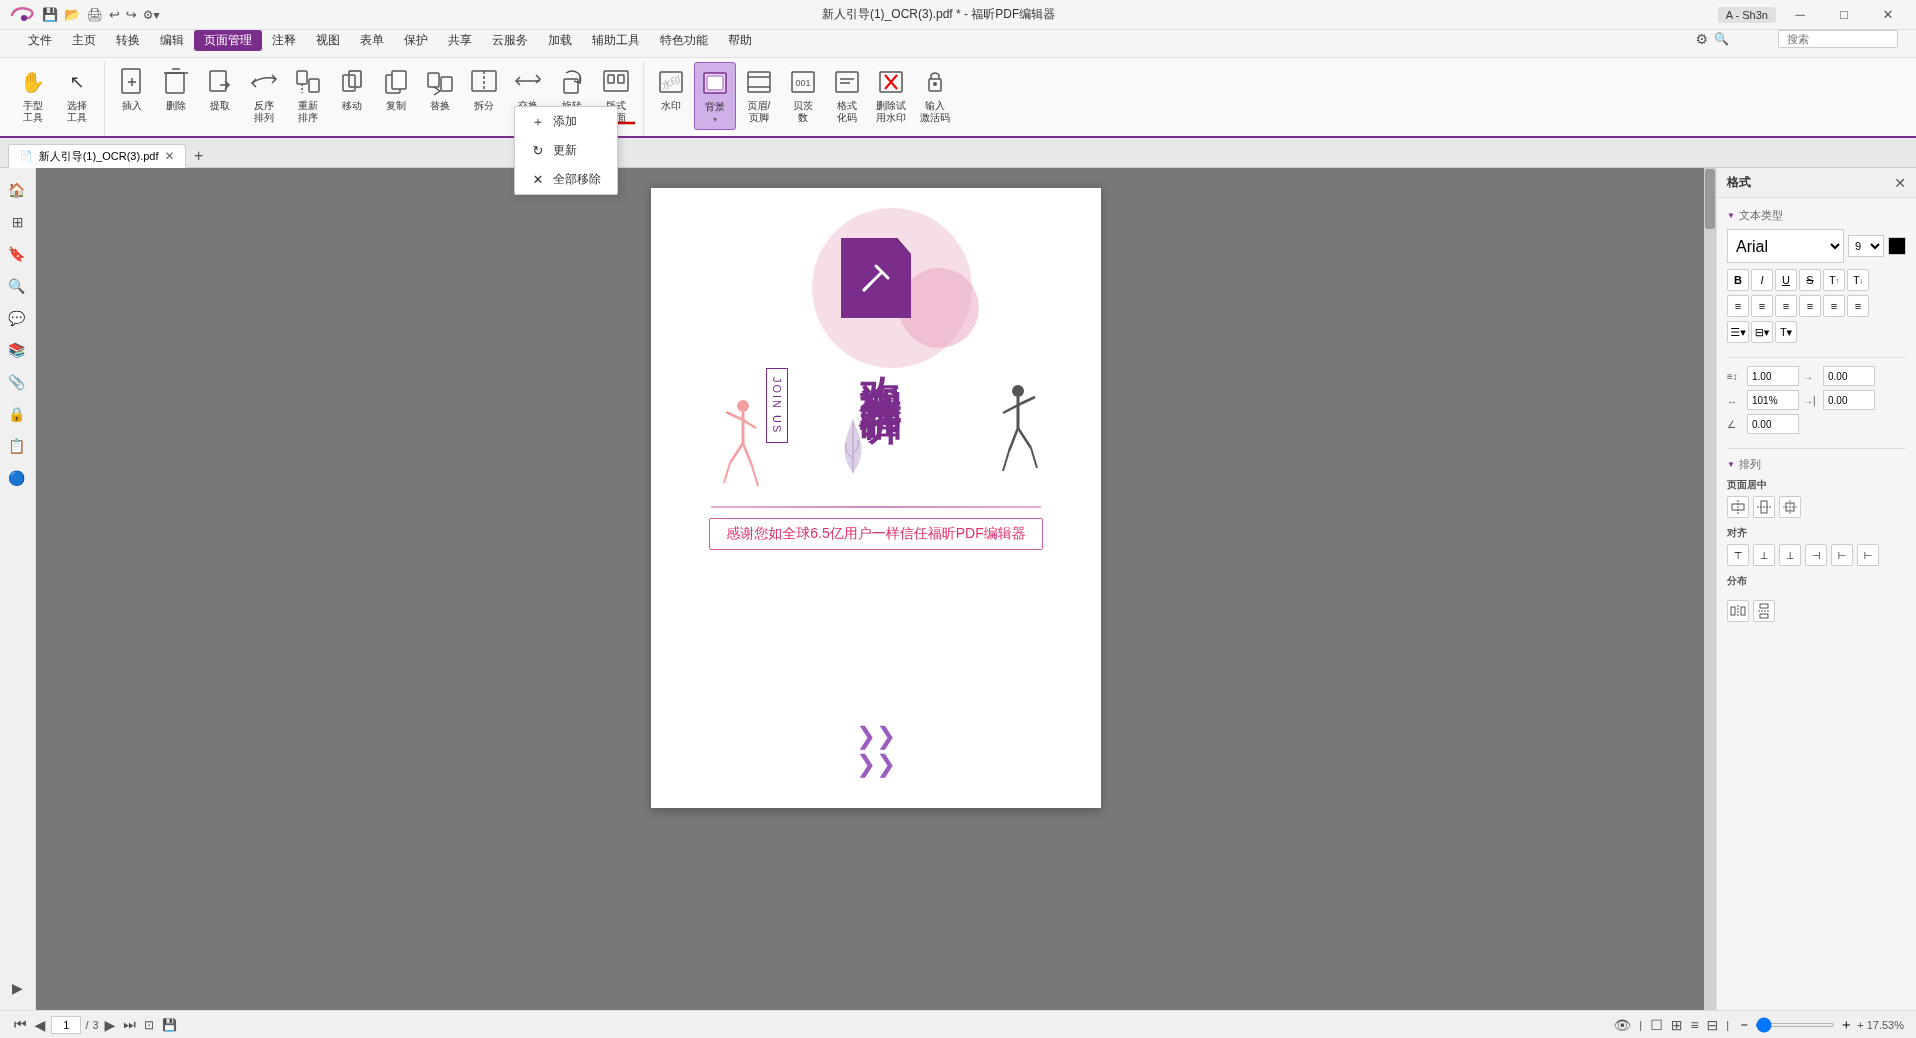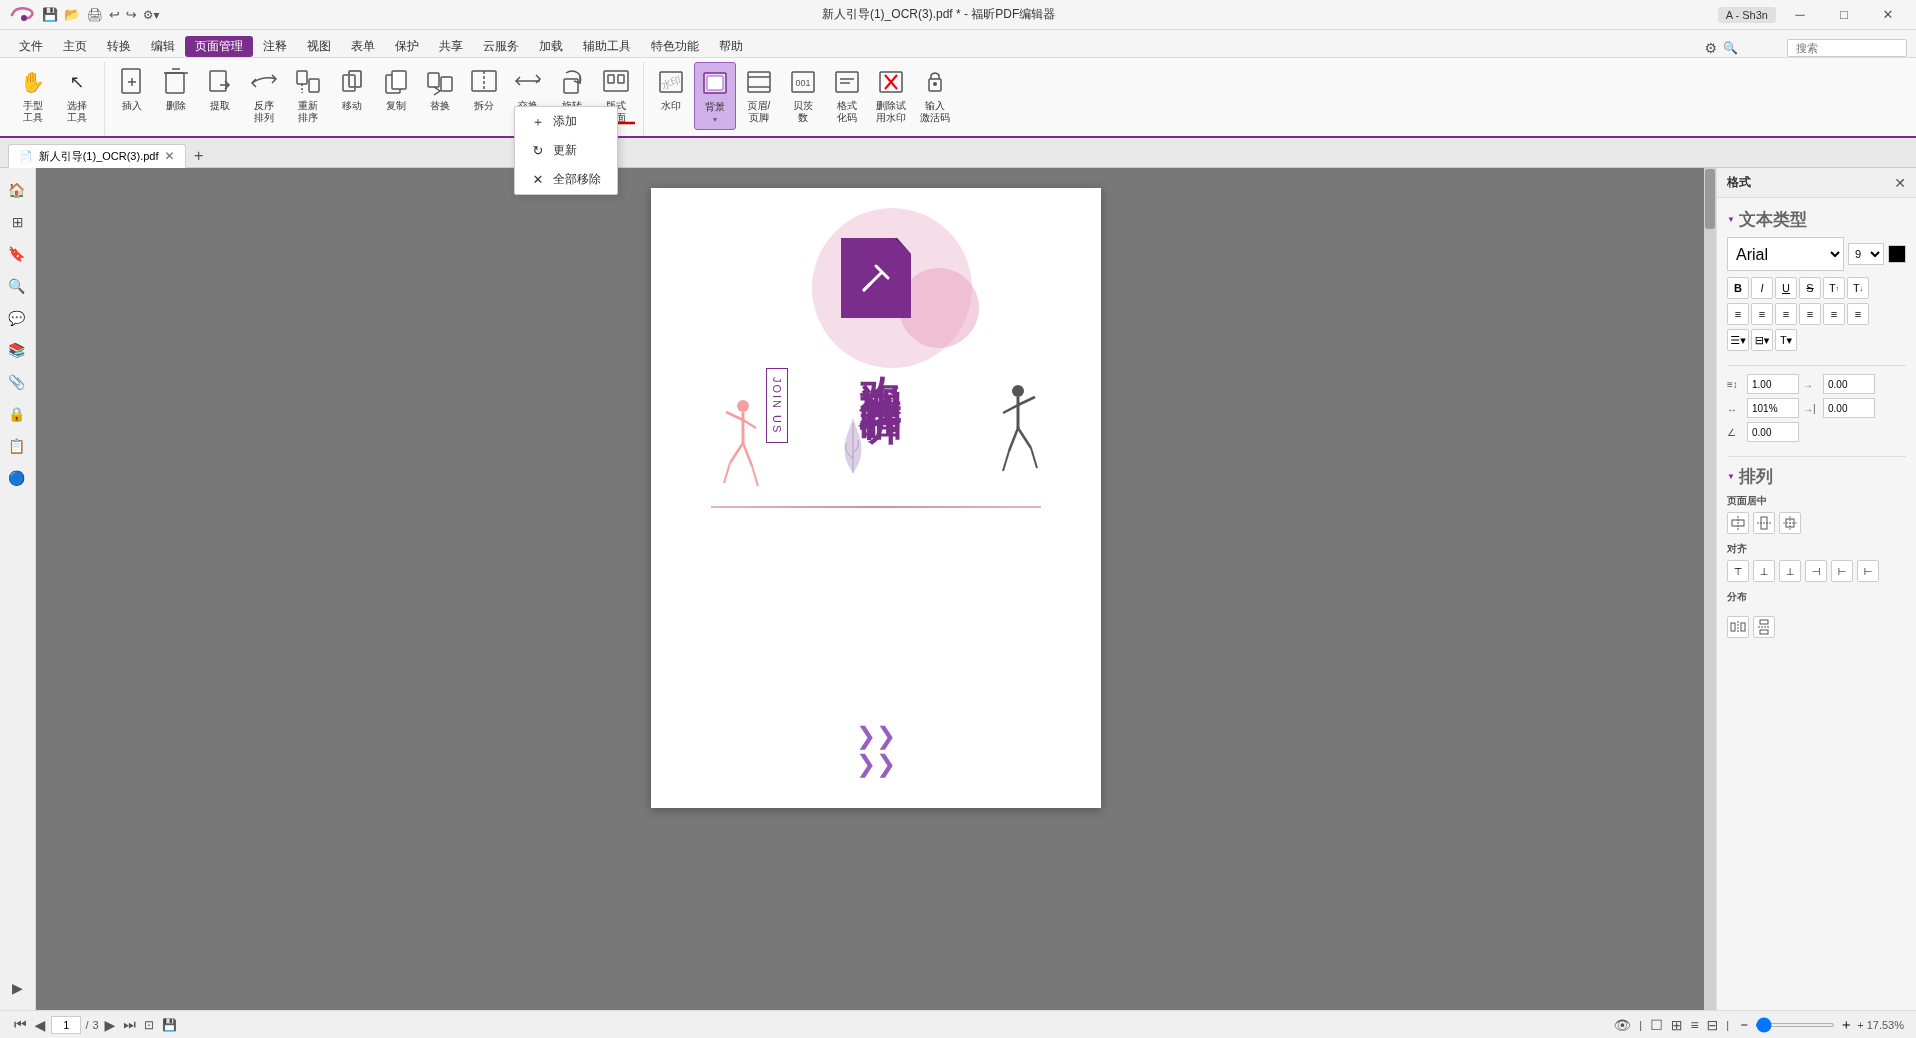--- a/index.html
+++ b/index.html
@@ -15,22 +15,22 @@
       border-bottom: 1px solid #ddd;
       padding: 0 8px;
     }
     #titlebar .win-btn { width: 40px; height: 28px; border: none; background: transparent; cursor: pointer; font-size: 13px; color: #555; }
 
     
     #menubar {
       height: 28px;
       background: #f5f5f5;
       display: flex;
-      align-items: flex-end;
-      padding: 0 9px;
+      align-items: flex-start;
+      padding: 0 18px;
       border-bottom: 1px solid #ddd;
       font-size: 12px;
     }
     #menubar .menu-item {
       padding: 2px 10px;
       cursor: pointer;
       border-radius: 3px;
       color: #333;
     }
     #menubar .menu-item.active { background: #7b2d8b; color: white; }
@@ -366,21 +366,21 @@
     #right-panel-header {
       display: flex;
       align-items: center;
       justify-content: space-between;
       padding: 6px 10px;
       border-bottom: 1px solid #ddd;
       background: #f0f0f0;
     }
     #right-panel-content { padding: 10px; overflow-y: auto; flex: 1; }
     .panel-section { margin-bottom: 14px; }
-    .panel-section-title { font-size: 17px; color: #666; margin-bottom: 6px; font-weight: bold; display: flex; align-items: center; gap: 4px; }
+    .panel-section-title { font-size: 11px; color: #666; margin-bottom: 6px; font-weight: normal; display: flex; align-items: center; gap: 4px; }
     .panel-section-title::before { content: '▼'; font-size: 8px; color: #7b2d8b; }
     .text-type-row { display: flex; align-items: center; gap: 4px; margin-bottom: 6px; }
     .font-select { flex: 1; height: 34px; border: 1px solid #ccc; font-size: 16px; background: white; padding: 0 4px; }
     .font-size-select { width: 36px; height: 22px; border: 1px solid #ccc; font-size: 11px; background: white; padding: 0 2px; }
     .color-box { width: 18px; height: 18px; background: black; border: 1px solid #ccc; cursor: pointer; }
     .format-row { display: flex; gap: 2px; margin-bottom: 4px; }
     .fmt-btn { width: 22px; height: 22px; border: 1px solid #ccc; background: white; cursor: pointer; font-size: 11px; display: flex; align-items: center; justify-content: center; border-radius: 2px; }
     .align-row { display: flex; gap: 2px; margin-bottom: 4px; }
     .indent-row { display: flex; gap: 2px; margin-bottom: 4px; }
     .num-input-row { display: flex; align-items: center; gap: 4px; margin-bottom: 4px; }
@@ -747,20 +747,21 @@
           <line x1="27" y1="45" x2="18" y2="68" stroke="#555" stroke-width="2.5"></line>
           <line x1="27" y1="45" x2="40" y2="65" stroke="#555" stroke-width="2.5"></line>
           <line x1="18" y1="68" x2="12" y2="88" stroke="#555" stroke-width="2"></line>
           <line x1="40" y1="65" x2="46" y2="85" stroke="#555" stroke-width="2"></line>
         </svg>
       </div>
 
       <div class="purple-line"></div>
 
       <div class="welcome-section">
+        <div class="welcome-highlight">感谢您如全球6.5亿用户一样信任福昕PDF编辑器</div>
       </div>
 
       <div class="double-chevron">❯❯<br style="line-height:0.5">❯❯</div>
 
     </div>
 
     <div id="scrollbar-v" style="position:absolute;right:0;top:0;width:12px;height:100%;background:#d0d0d0;">
       <div id="scrollbar-thumb"></div>
     </div>
 

